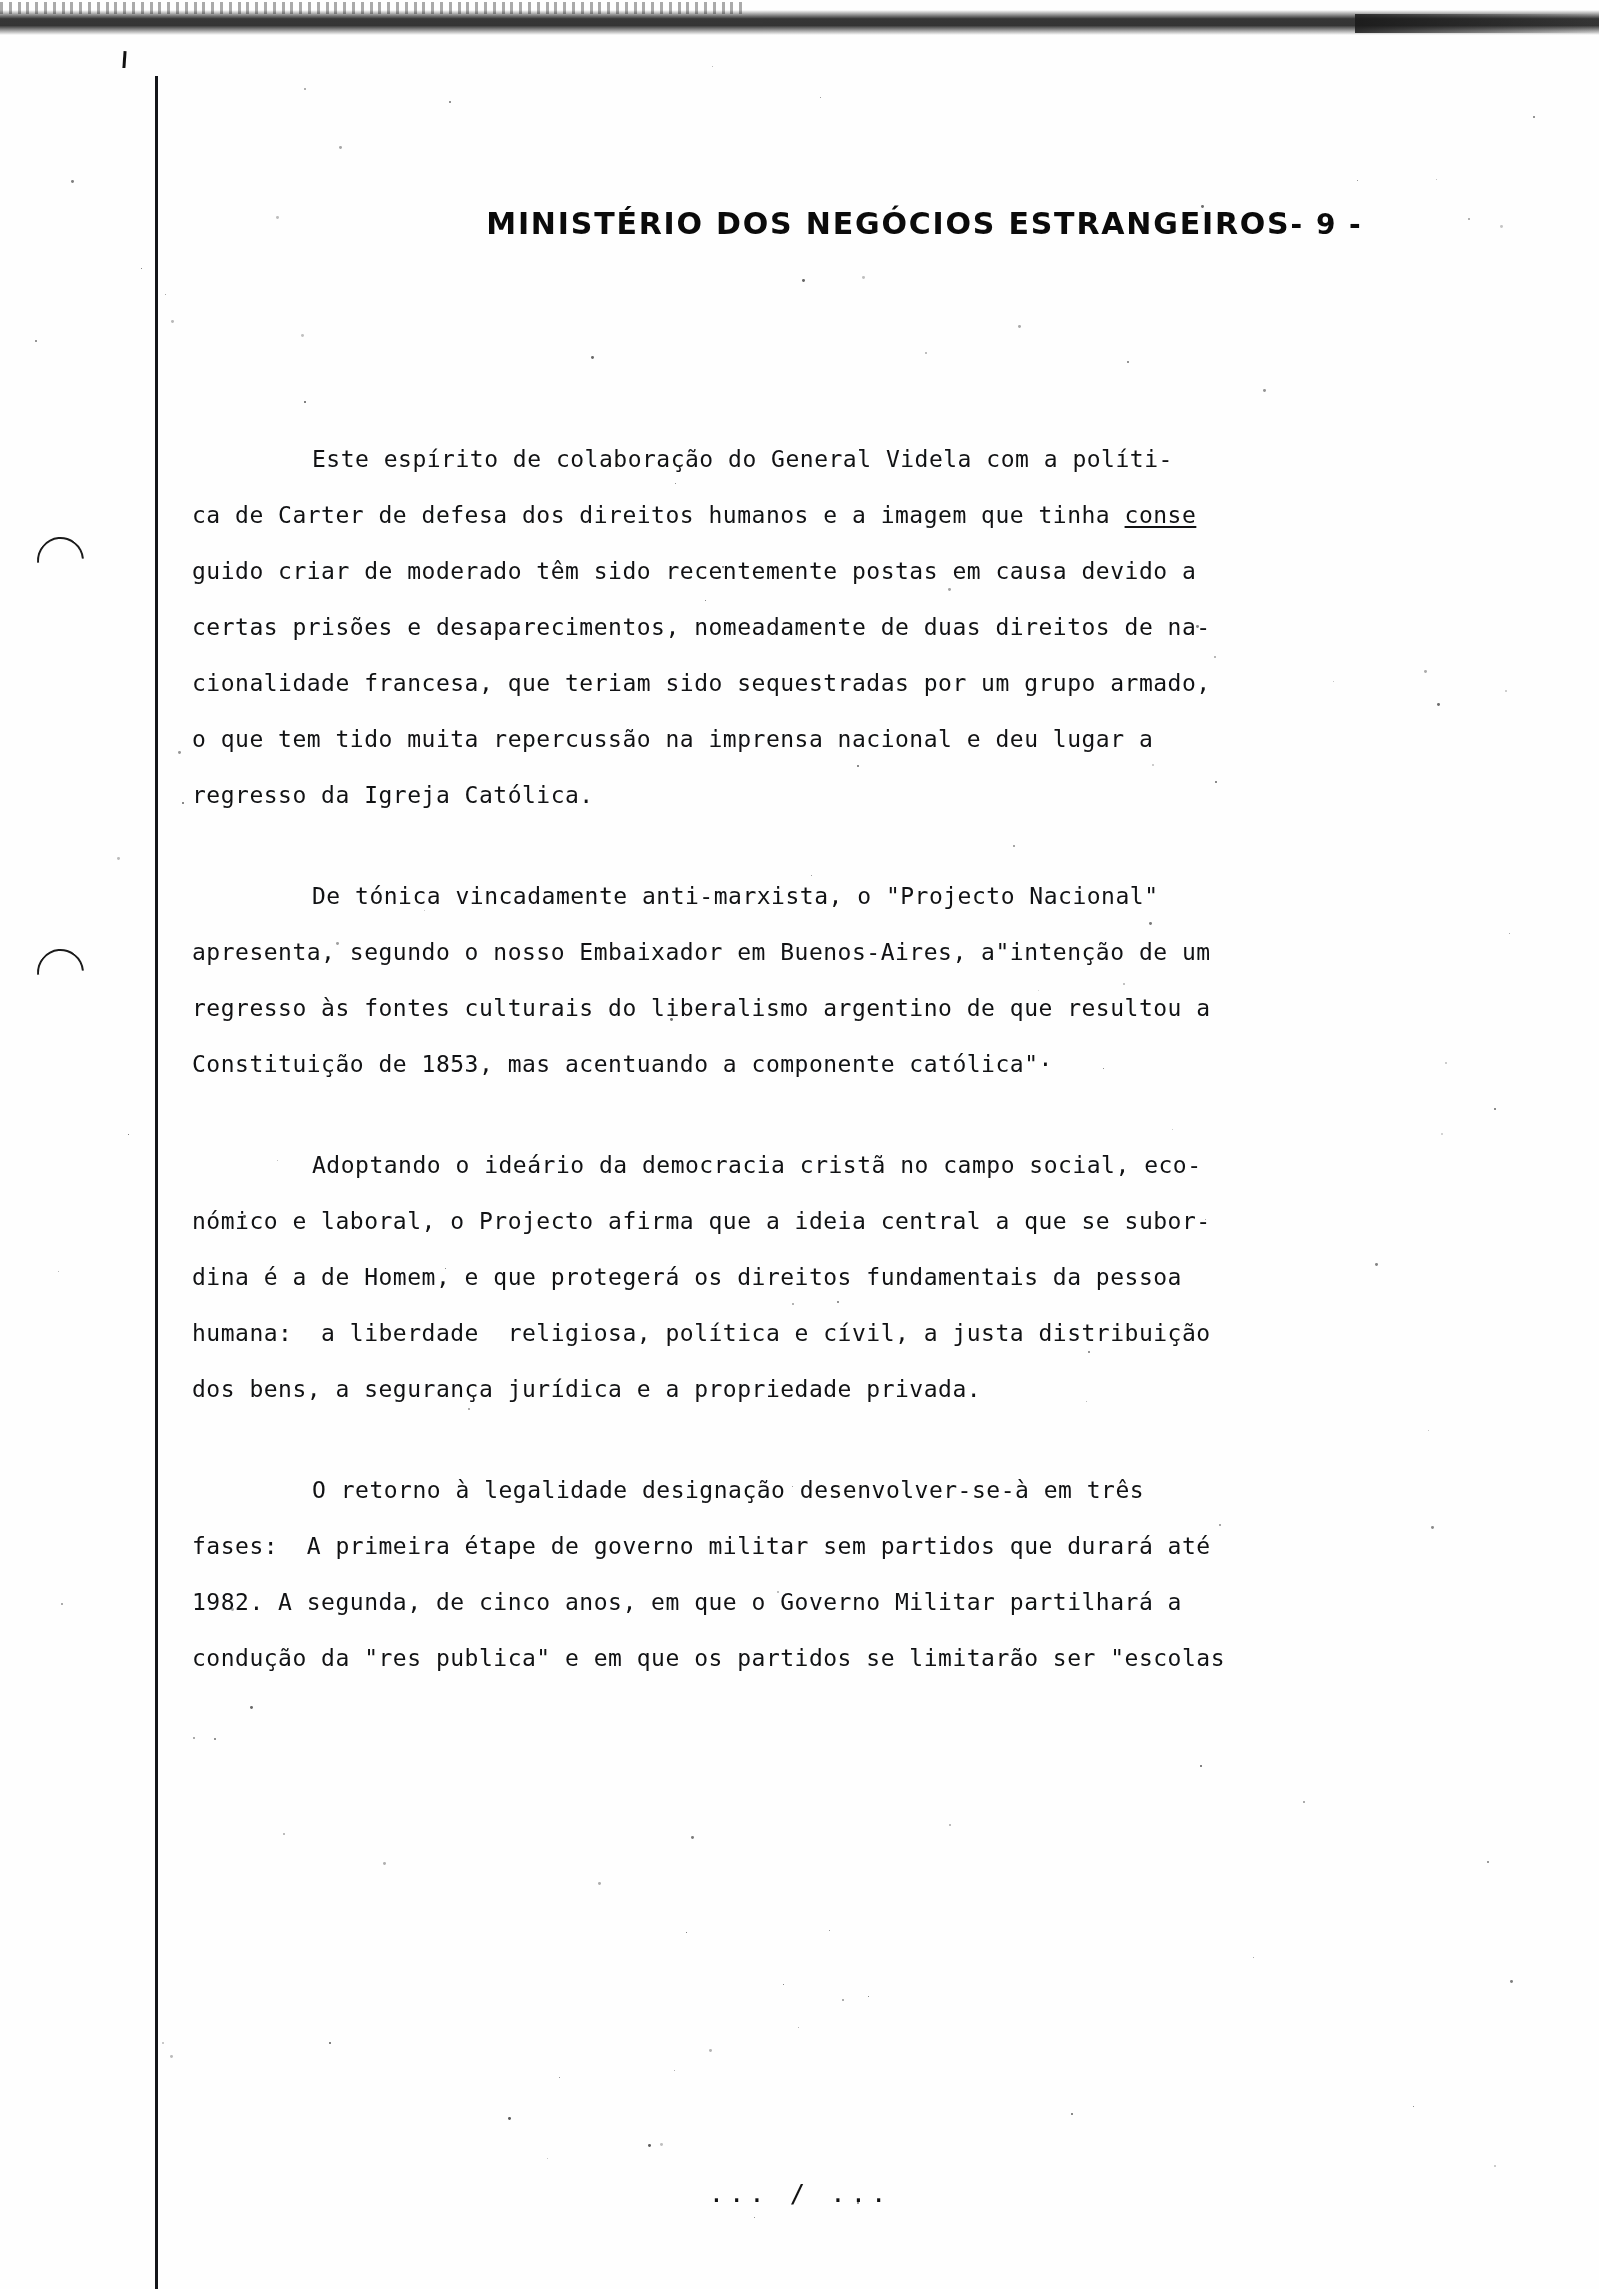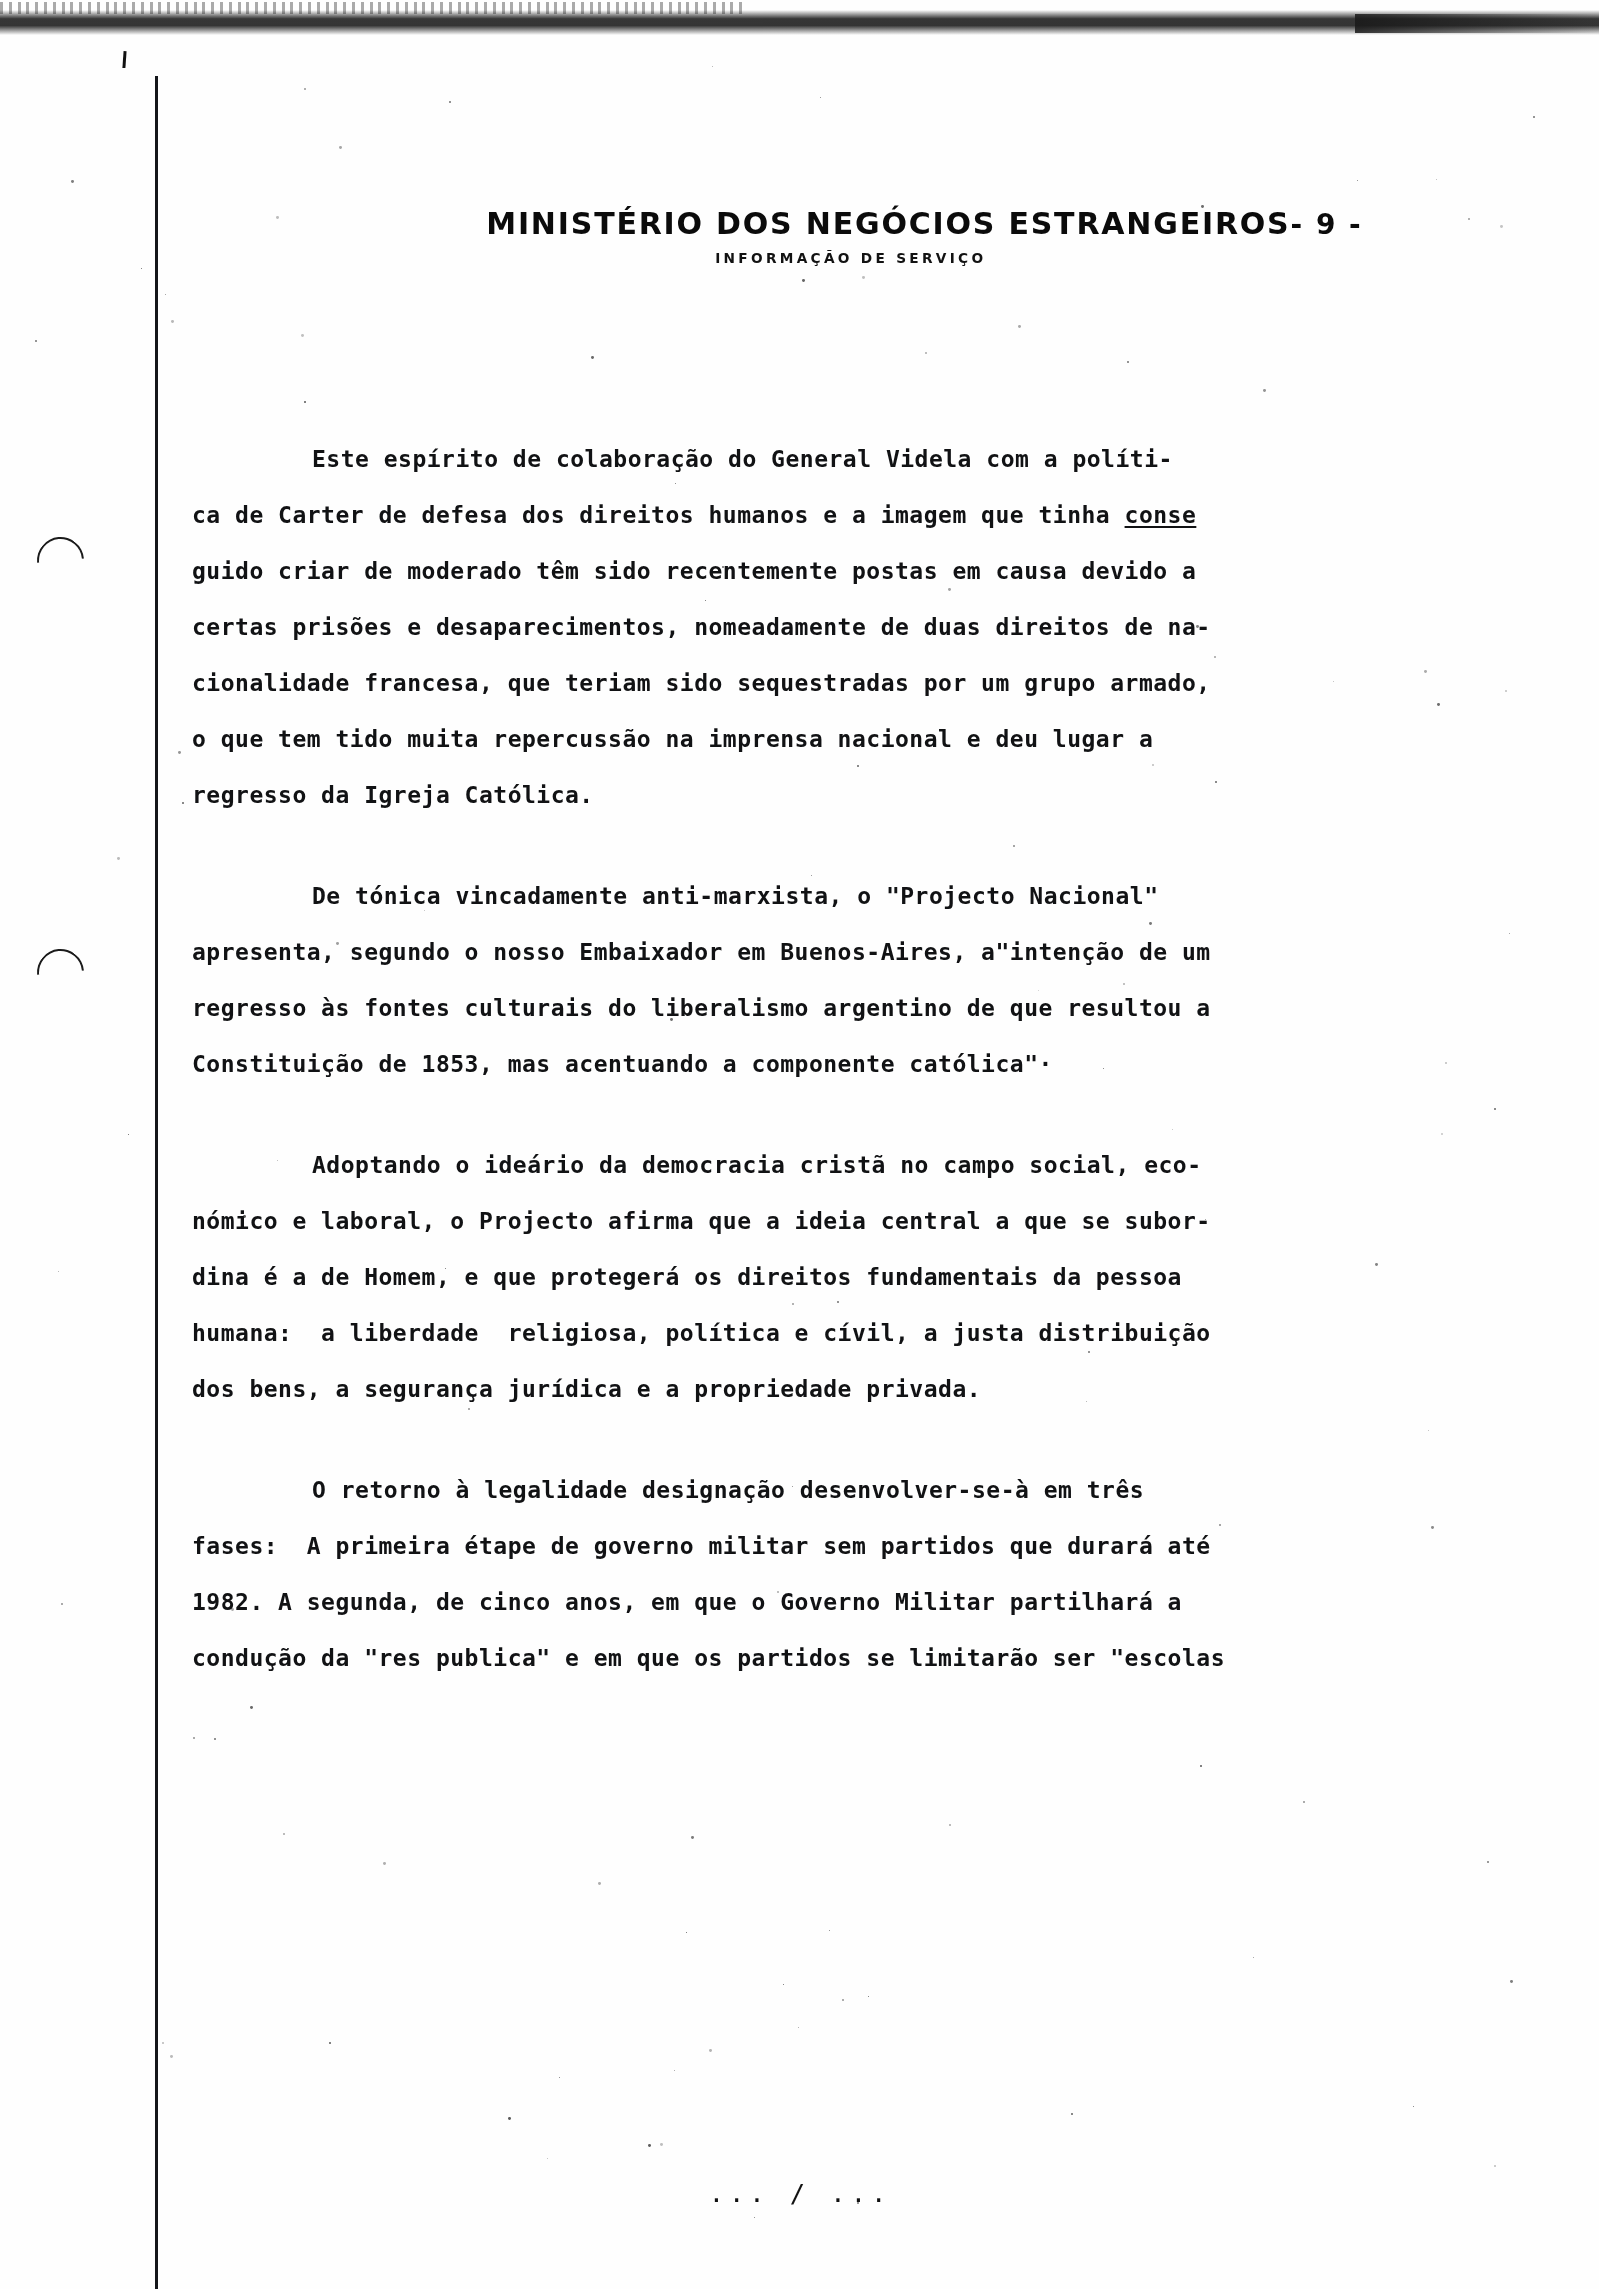--- a/index.html
+++ b/index.html
@@ -111,21 +111,20 @@
     letter-spacing: 3.3px;
     color: #121212;
   }
 
   
   .body {
     position: absolute;
     left: 192px;
     top: 431px;
     width: 1353px;
-    font-weight: bold;
   }
   .para {
     margin: 0 0 45px 0;
   }
   .line {
     font-family: "DejaVu Sans Mono", "Liberation Mono", monospace;
     font-size: 23px;
     letter-spacing: 0.5px;
     color: #111214;
     line-height: 56px;
@@ -159,21 +158,20 @@
   <div class="margin-rule"></div>
   <div class="tick"></div>
   <div class="arc arc-1"></div>
   <div class="arc arc-2"></div>
 
   <div class="header">
     <div class="header-row">
       <div class="ministry-title">MINISTÉRIO DOS NEGÓCIOS ESTRANGEIROS</div>
       <div class="page-number">- 9 -</div>
     </div>
-    <div class="header-sub">INFORMAÇÃO DE SERVIÇO</div>
   </div>
 
   <div class="body">
       <div class="para">
         <div class="line indent">Este espírito de colaboração do General Videla com a políti-</div>
         <div class="line">ca de Carter de defesa dos direitos humanos e a imagem que tinha <span class="u">conse</span></div>
         <div class="line">guido criar de moderado têm sido recentemente postas em causa devido a</div>
         <div class="line">certas prisões e desaparecimentos, nomeadamente de duas direitos de na-</div>
         <div class="line">cionalidade francesa, que teriam sido sequestradas por um grupo armado,</div>
         <div class="line">o que tem tido muita repercussão na imprensa nacional e deu lugar a</div>

